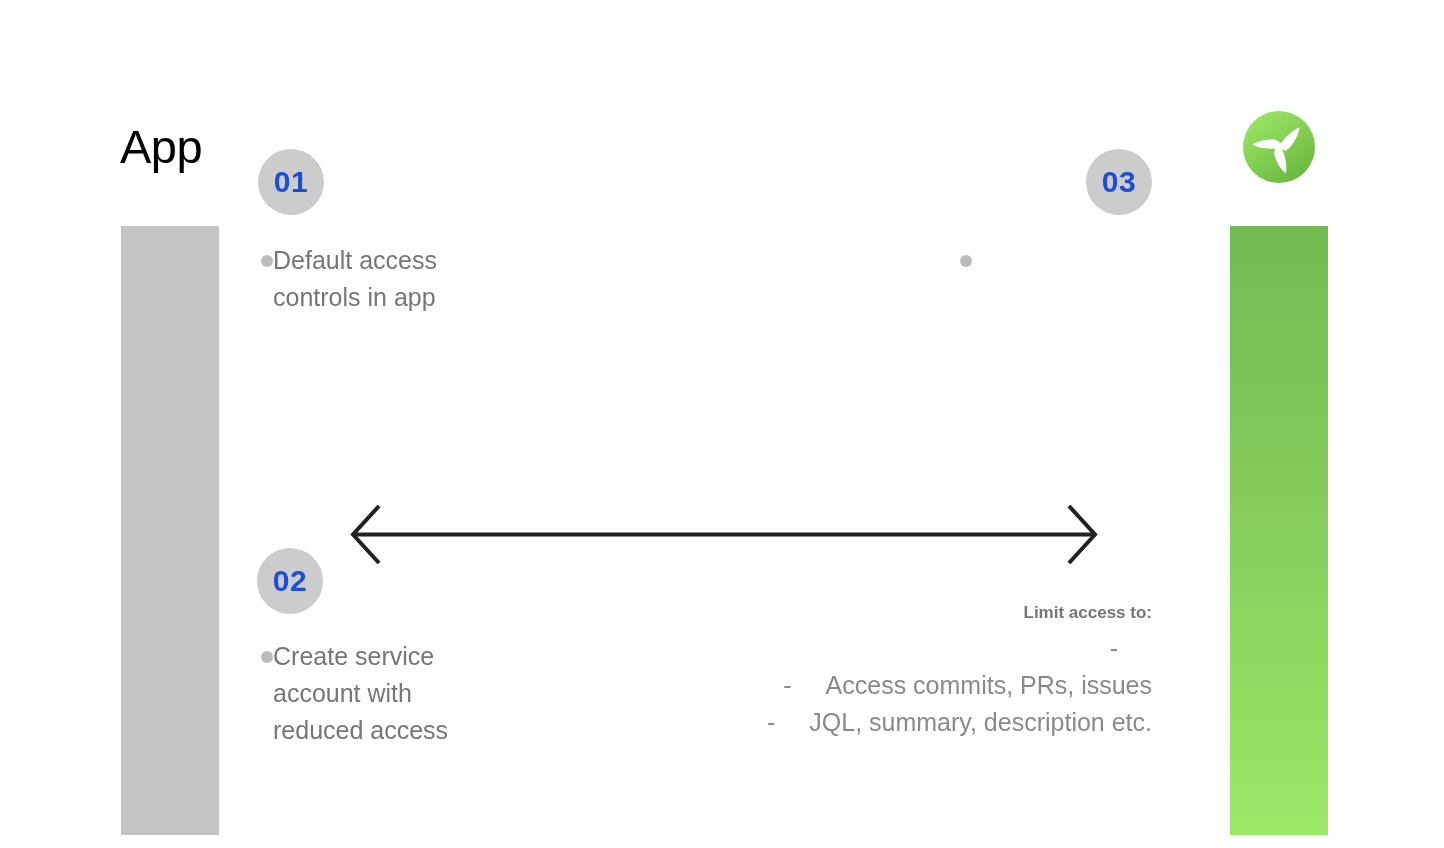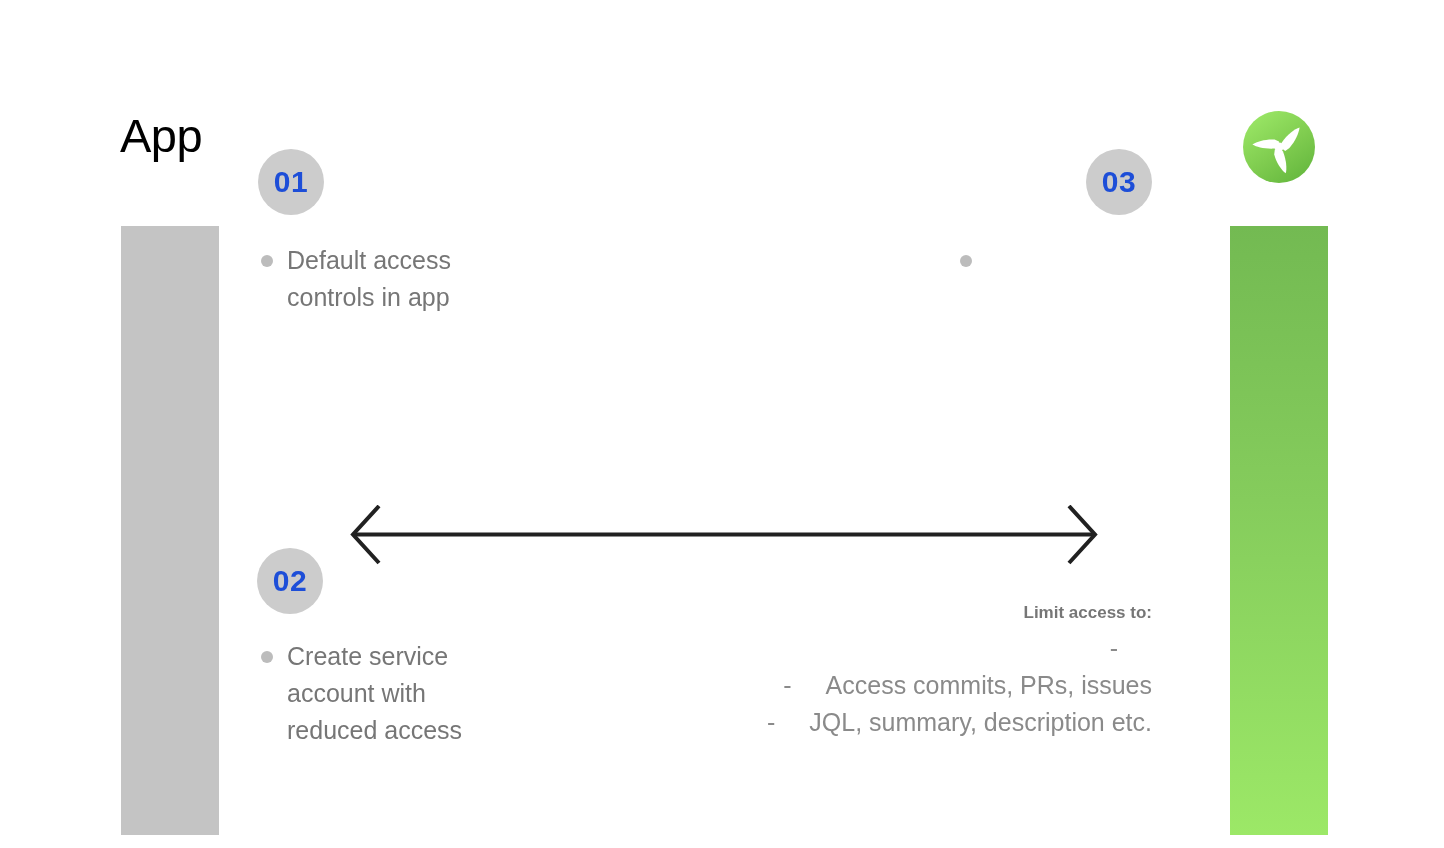--- a/index.html
+++ b/index.html
@@ -18,21 +18,21 @@
     position: relative;
     width: 1444px;
     height: 848px;
     background: #ffffff;
   }
 
   
   .page-title {
     position: absolute;
     left: 120px;
-    top: 108px;
+    top: 119px;
     font-size: 47px;
     line-height: 56px;
     color: #000000;
     letter-spacing: -0.5px;
     white-space: nowrap;
   }
 
   
   .bar {
     position: absolute;
@@ -75,21 +75,20 @@
   }
   .badge-01 { left: 258px;  top: 149px; }
   .badge-03 { left: 1086px; top: 149px; }
   .badge-02 { left: 257px;  top: 548px; }
 
   
   .bullet-block {
     position: absolute;
     display: flex;
     align-items: flex-start;
-    gap: 14px;
   }
   .bullet-dot {
     flex: none;
     width: 12px;
     height: 12px;
     border-radius: 50%;
     background: #bcbcbc;
     margin-top: 13px;
   }
   .bullet-text {

